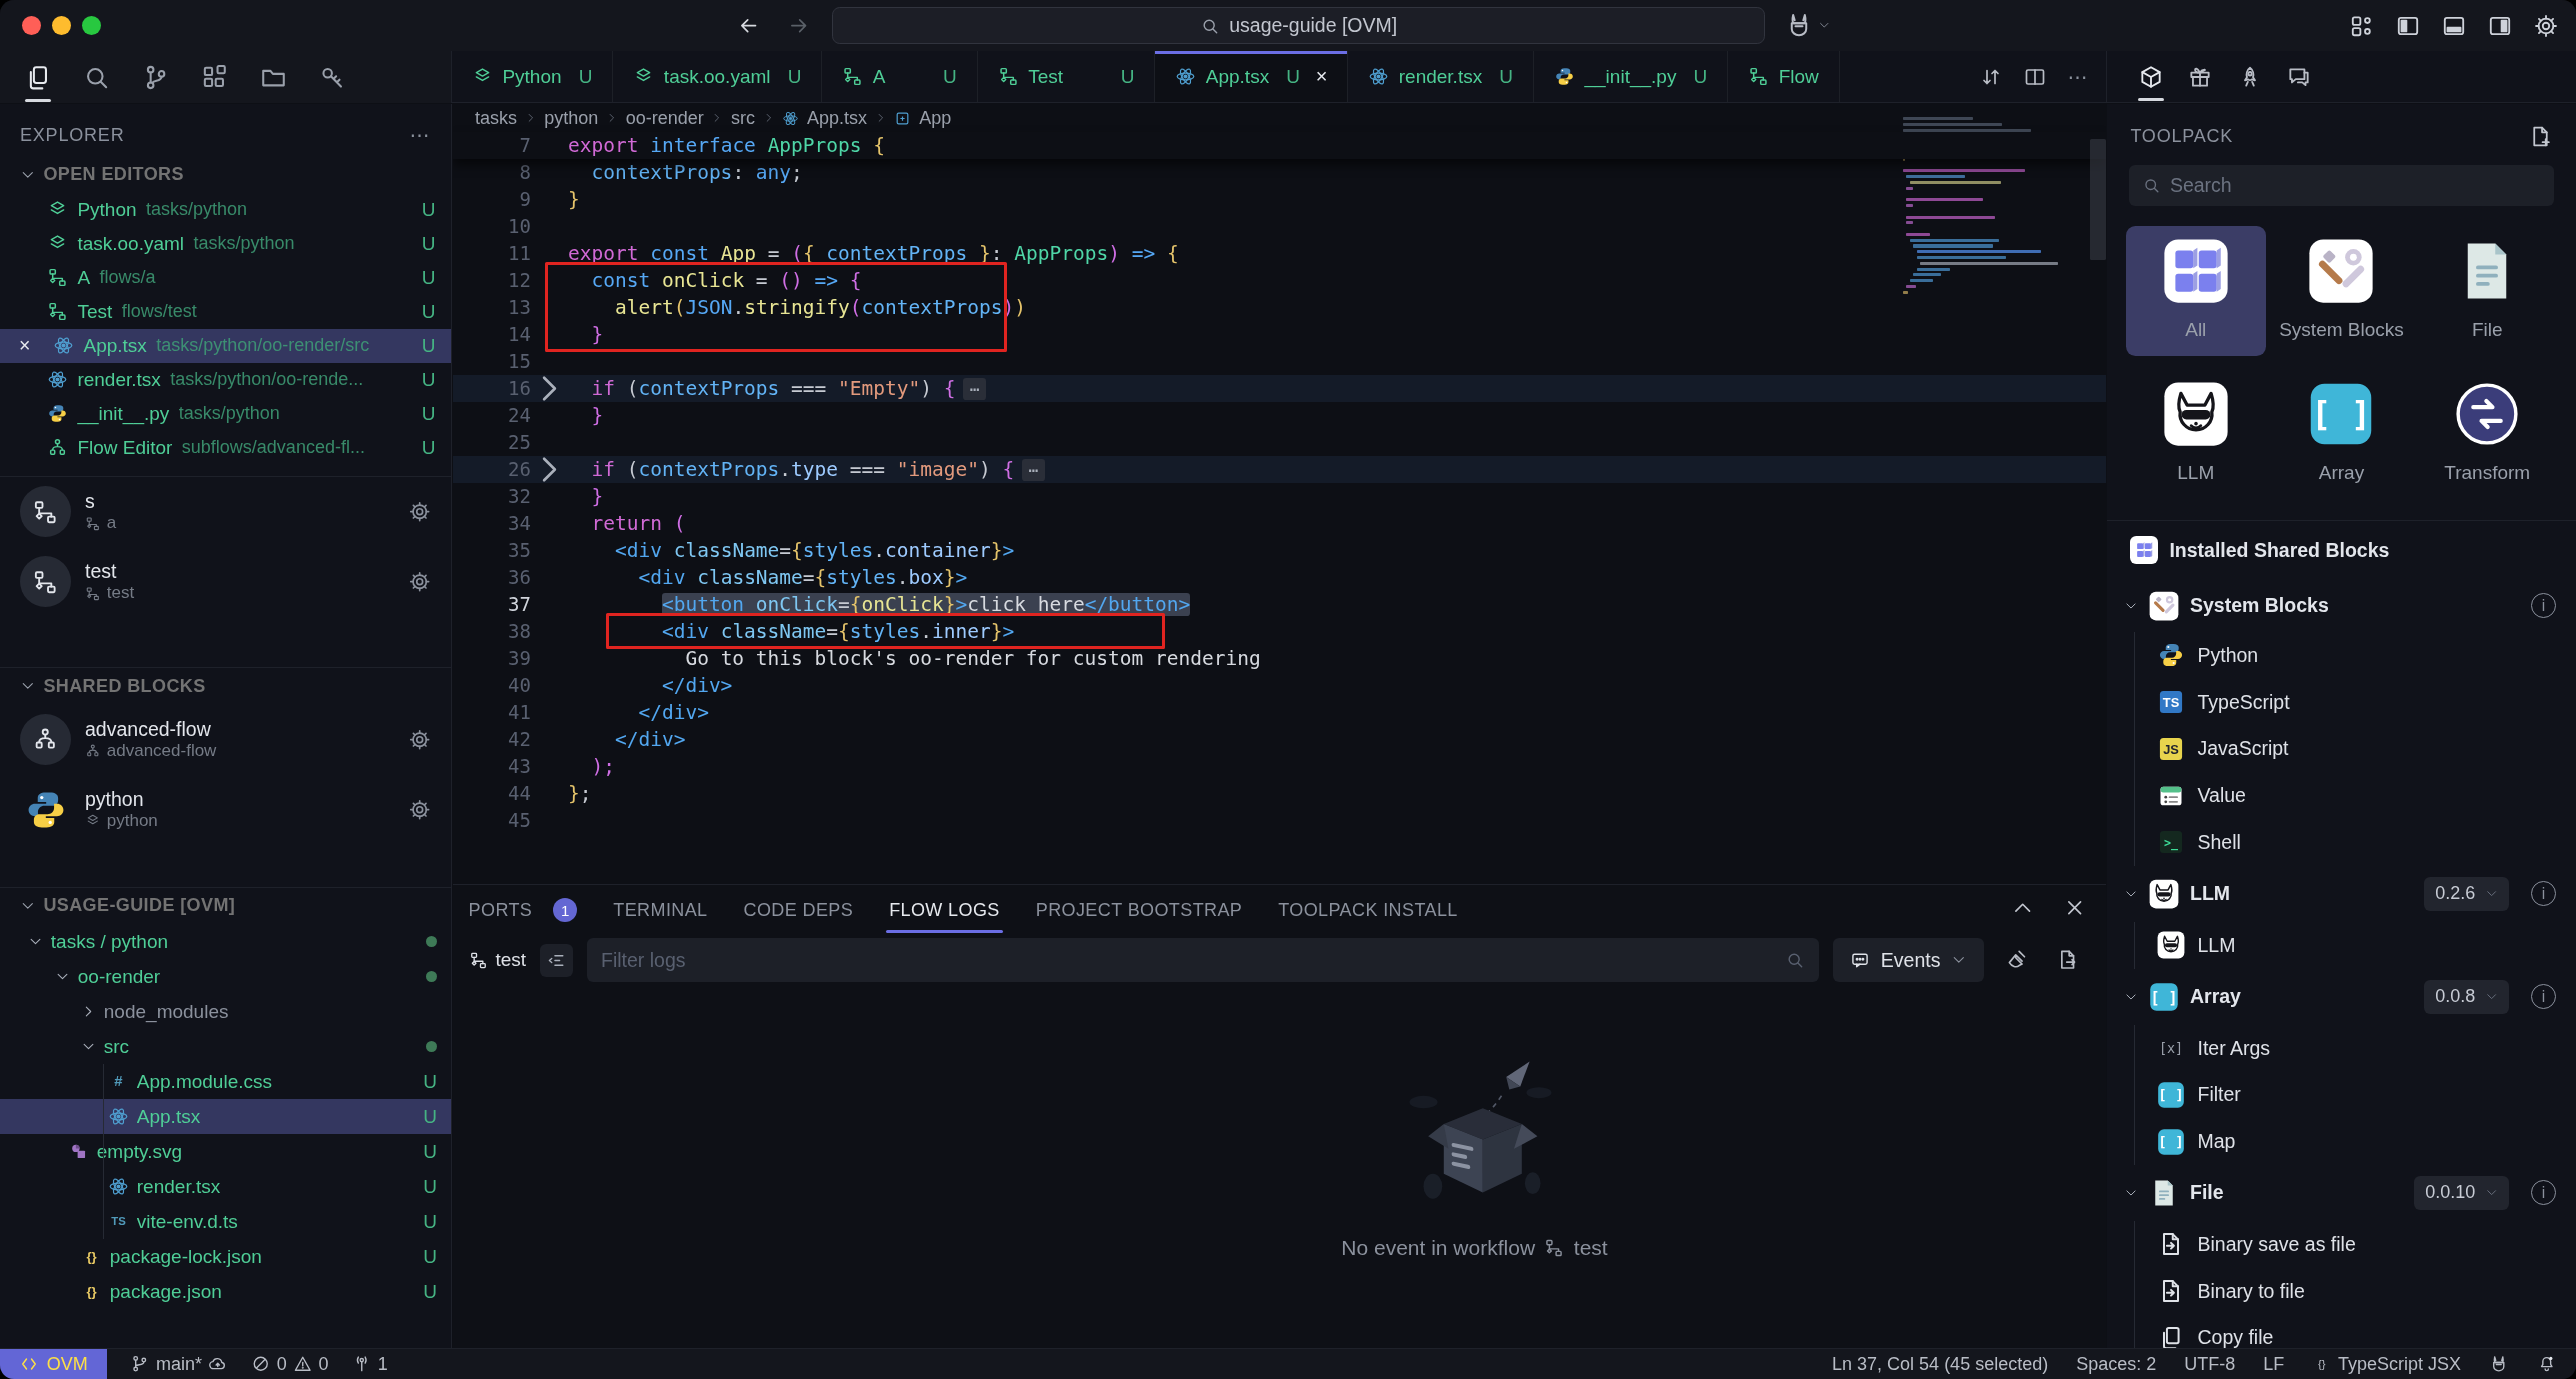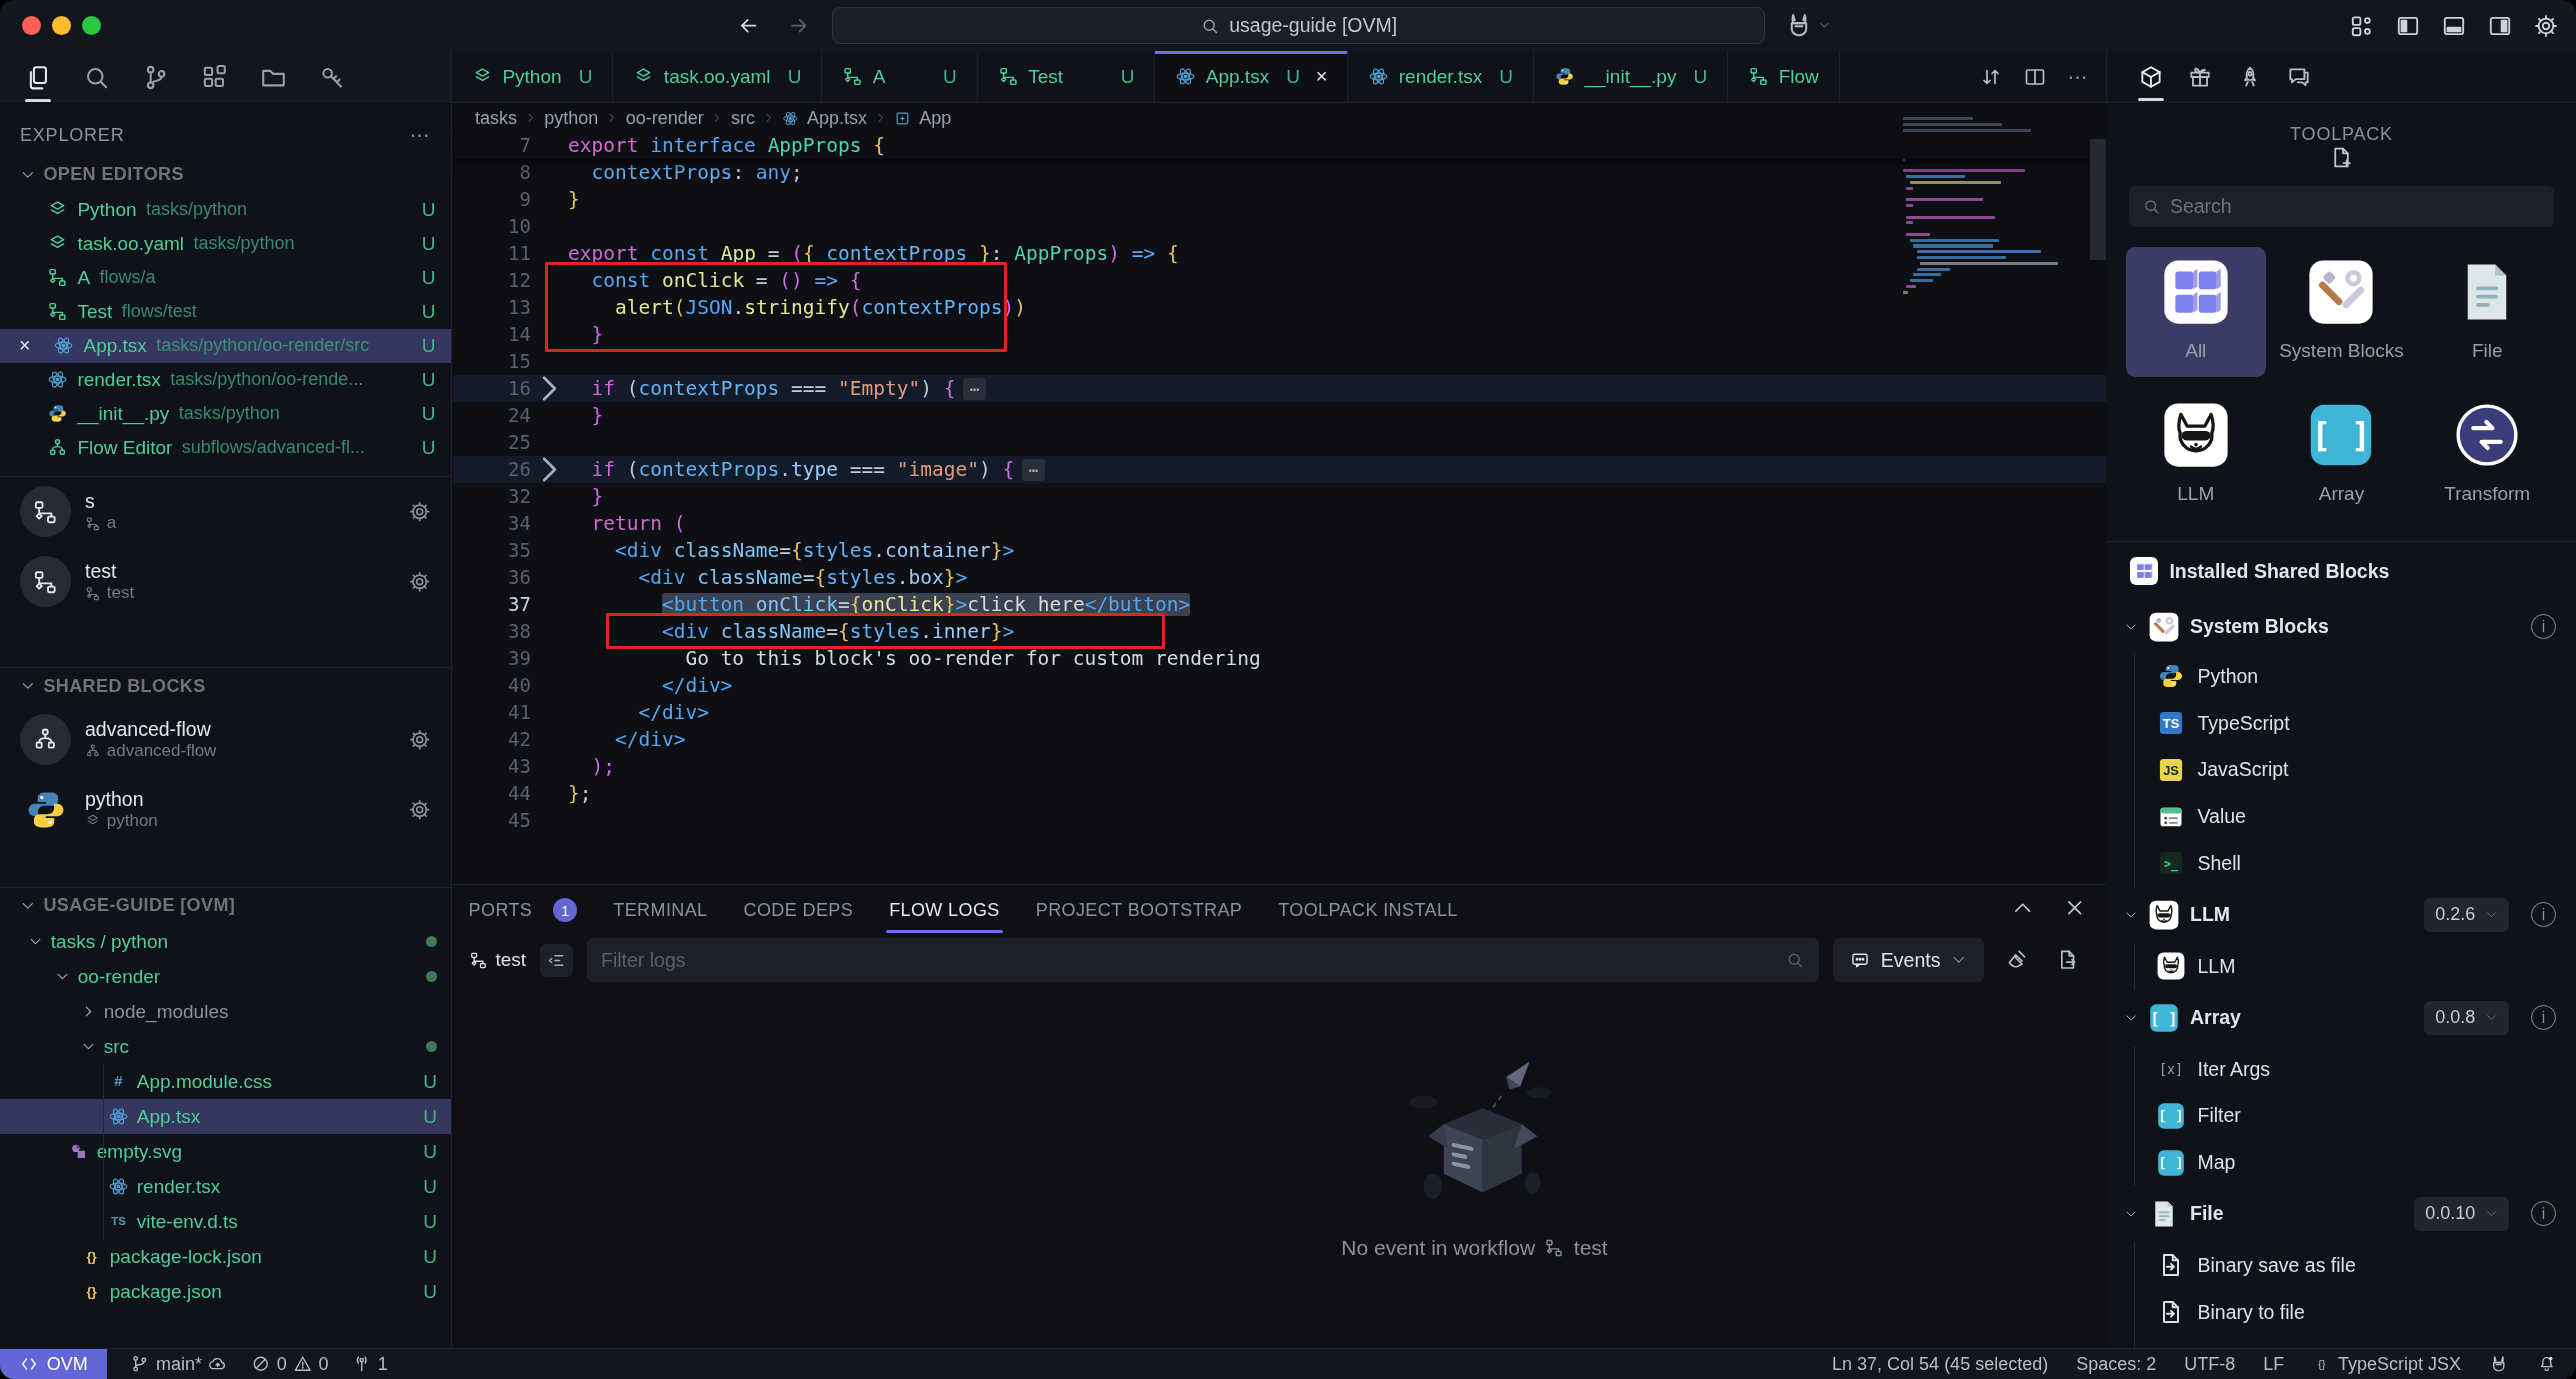--- a/index.html
+++ b/index.html
@@ -123,21 +123,21 @@
   #events-dd .ic{width:20px;height:20px;}
   #events-dd .chev{width:15.6px;height:15.6px;color:#8b919d;}
   .ghostbtn{width:37px;height:37px;display:flex;align-items:center;justify-content:center;color:#b9bdc6;}
   .ghostbtn .ic{width:23.4px;height:23.4px;}
   #empty-state{position:absolute;left:850px;top:164px;width:343px;text-align:center;}
   #empty-state .cap{margin-top:28px;color:#8b919d;font-size:21px;display:flex;align-items:center;justify-content:center;gap:9.4px;}
   #empty-state .cap .ic{width:20px;height:20px;}
 
   
   #rightpanel{position:absolute;left:2107px;top:104px;width:469px;height:1244px;background:#10121a;overflow:hidden;}
-  #tp-head{display:flex;align-items:center;justify-content:space-between;padding:20px 23.4px 4.7px 23.4px;color:#8b919d;font-size:18px;letter-spacing:0.8px;flex-direction:column;}
+  #tp-head{display:flex;align-items:center;justify-content:space-between;padding:20px 23.4px 4.7px 23.4px;color:#8b919d;font-size:18px;letter-spacing:0.8px;}
   #tp-head .ic{width:25px;height:25px;color:#c2c6cf;}
   #tp-search{margin:11px 22px 0 22px;height:41px;background:#1d2028;border-radius:6.2px;display:flex;align-items:center;gap:9.4px;padding:0 12.5px;color:#6b7280;font-size:19.5px;}
   #tp-search .ic{width:19px;height:19px;}
   #tiles{display:grid;grid-template-columns:1fr 1fr 1fr;column-gap:6.2px;row-gap:12.5px;padding:20px 19px 7.8px 19px;}
   .tile{display:flex;flex-direction:column;align-items:center;padding:12.5px 3.1px 14px 3.1px;border-radius:9.4px;color:#9aa0ab;font-size:19px;text-align:center;line-height:1.35;}
   .tile.sel{background:#3b3d66;}
   .tileicon{width:66px;height:66px;border-radius:14px;margin-bottom:12.5px;display:flex;align-items:center;justify-content:center;}
   .tileicon svg{width:100%;height:100%;}
   #installed-head{margin-top:12.5px;border-top:0.8px solid #1e212a;display:flex;align-items:center;gap:11px;padding:15.6px 23.4px;color:#e3e6ec;font-size:19.5px;font-weight:bold;}
   #installed-head .bico{width:28px;height:28px;border-radius:6.2px;background:#fff;display:flex;align-items:center;justify-content:center;}
@@ -151,21 +151,21 @@
   .grp-head .info{margin-left:11px;}
   .grp-head.nover .info{margin-left:auto;}
   .info{width:25px;height:25px;border:1.6px solid #8b919d;border-radius:50%;color:#8b919d;display:flex;align-items:center;justify-content:center;font-size:15.6px;flex:none;font-weight:normal;}
   .blk-item{display:flex;align-items:center;gap:12.5px;padding:9.4px 20px 9.4px 50px;color:#dfe2e8;font-size:19.5px;position:relative;}
   .blk-item .iico{width:28px;height:28px;display:flex;align-items:center;justify-content:center;}
   .blk-item .iico svg{width:100%;height:100%;}
   .blk-item:before{content:"";position:absolute;left:26.5px;top:0;bottom:0;width:0.8px;background:#262a34;}
 
   
   #statusbar{position:absolute;left:0;top:1348px;width:2576px;height:31px;background:#14161d;border-top:0.8px solid #1e212a;display:flex;align-items:center;font-size:18px;color:#b9bdc6;}
-  #ovm-badge{height:31px;padding:0 19px;background:#6366d6;color:#ffffff;display:flex;align-items:center;gap:7.8px;font-size:18px;}
+  #ovm-badge{height:31px;padding:0 19px;background:#6366d6;color:#fde047;display:flex;align-items:center;gap:7.8px;font-size:18px;}
   .sb-item{display:flex;align-items:center;gap:6.2px;margin-left:23.4px;}
   .sb-item .ic{width:19.5px;height:19.5px;}
   #sb-right{margin-left:auto;display:flex;align-items:center;margin-right:20px;}
   #sb-right .sb-item{margin-left:28px;}
 
   .hdr-dots{color:#8b919d;font-size:20px;letter-spacing:1.6px;}
 </style>
 </head>
 <body>
 

